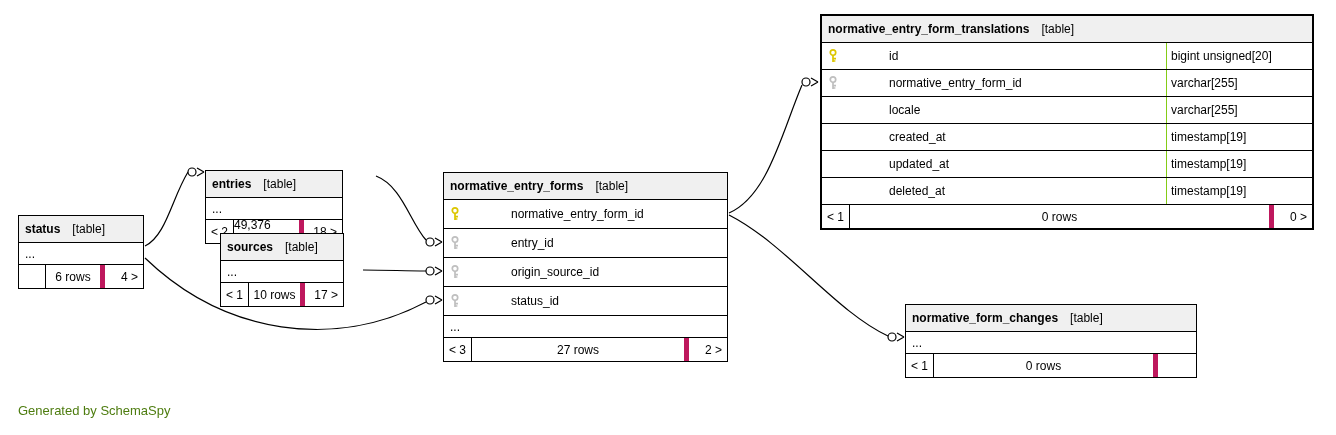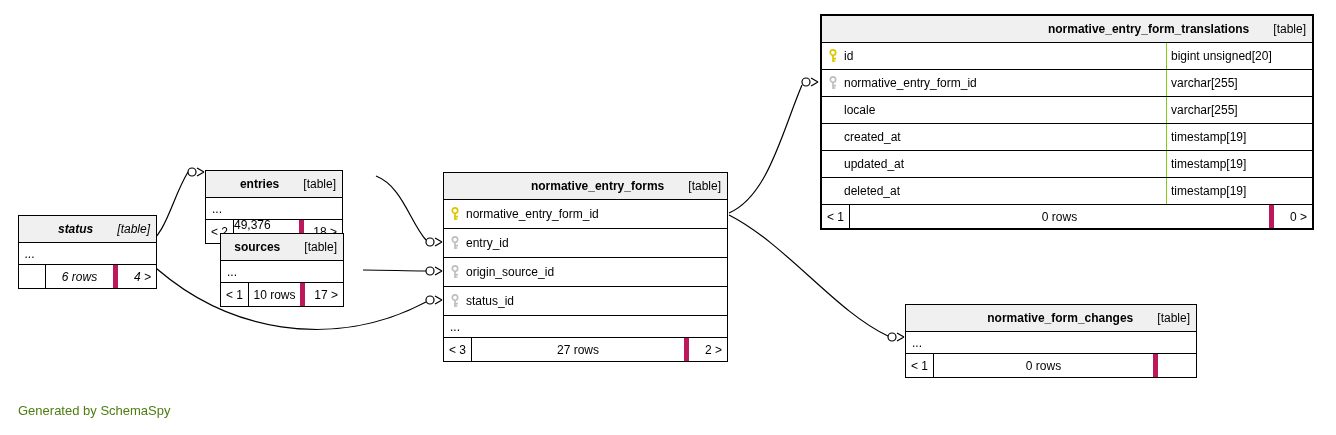--- a/index.html
+++ b/index.html
@@ -8,27 +8,27 @@
     font-family: "Liberation Sans", sans-serif; font-size: 12px; color: #000;
   }
   .canvas { position: absolute; inset: 0; width: 1336px; height: 435px; }
   svg.edges { position: absolute; left: 0; top: 0; pointer-events: none; }
   svg.edges path.edge { fill: none; stroke: #000; stroke-width: 1.2; }
   svg.edges circle.edge-circle { fill: #fff; stroke: #000; stroke-width: 1.2; }
 
   .tbl { position: absolute; background: #fff; border: 1px solid #000; box-sizing: border-box; }
   .tbl.emph { border-width: 2px; }
   .tbl-header {
-    display: flex; justify-content: flex-end; align-items: center; gap: 24px;
+    display: flex; justify-content: flex-start; align-items: center; gap: 12px;
     background: #f0f0f0; padding: 13px 6px; height: 26px; box-sizing: border-box; white-space: nowrap;
   }
   .tbl-name { font-weight: bold; }
   .tbl-tag { font-weight: normal; }
   .tbl-row { border-top: 1px solid #000; display: flex; align-items: center; box-sizing: border-box; background: #fff; white-space: nowrap; }
-  .tbl-row.col { height: 27px; }
+  .tbl-row.col { height: 27px; gap: 45px; }
   #tbl-nef .tbl-row.col { height: 29px; }
   .keycell { width: 22px; display: flex; justify-content: center; align-items: center; flex: none; }
   .key.pk { color: var(--primary-key, #dcc600); }
   .key.fk { color: var(--foreign-key, #bfbfbf); }
   .col-name { flex: 1; padding-right: 6px; overflow: hidden; }
   .col-type { width: 146px; flex: none; border-left: 1px solid #84cc16; padding: 0 4px; align-self: stretch; display: flex; align-items: center; box-sizing: border-box; }
   .tbl-row.dots { height: 22px; padding: 0 6px; }
   .tbl-footer { border-top: 1px solid #000; display: flex; height: 24px; box-sizing: border-box; align-items: stretch; background: #fff; }
   .f-left { padding: 0 5px; min-width: 16px; display: flex; align-items: center; }
   .f-center { flex: 1; border-left: 1px solid #000; border-right: 5px solid #be185d; display: flex; align-items: center; justify-content: center; }
@@ -66,21 +66,21 @@
       <circle class="edge-circle" cx="806" cy="82" r="4"></circle>
       <path class="edge" d="M818 82 L811 78 M818 82 L811 86"></path>
     </g>
     <g>
       <path class="edge" d="M729 215 C786 244 836 312 888 336"></path>
       <circle class="edge-circle" cx="892" cy="337" r="4"></circle>
       <path class="edge" d="M904 337 L897 333 M904 337 L897 341"></path>
     </g>
   </svg>
 
-  <div class="tbl" id="tbl-status" style="left:18px; top:215px; width:139px;font-style:italic;">
+  <div class="tbl" id="tbl-status" style="left:18px; top:215px; width:126px;">
     <div class="tbl-header">
       <span class="tbl-name">status</span>
       <span class="tbl-tag">[table]</span>
     </div>
     <div class="tbl-row dots">...</div>
     <div class="tbl-footer">
       <span class="f-left"></span>
       <span class="f-center">6 rows</span>
       <span class="f-right">4 &gt;</span>
     </div>

